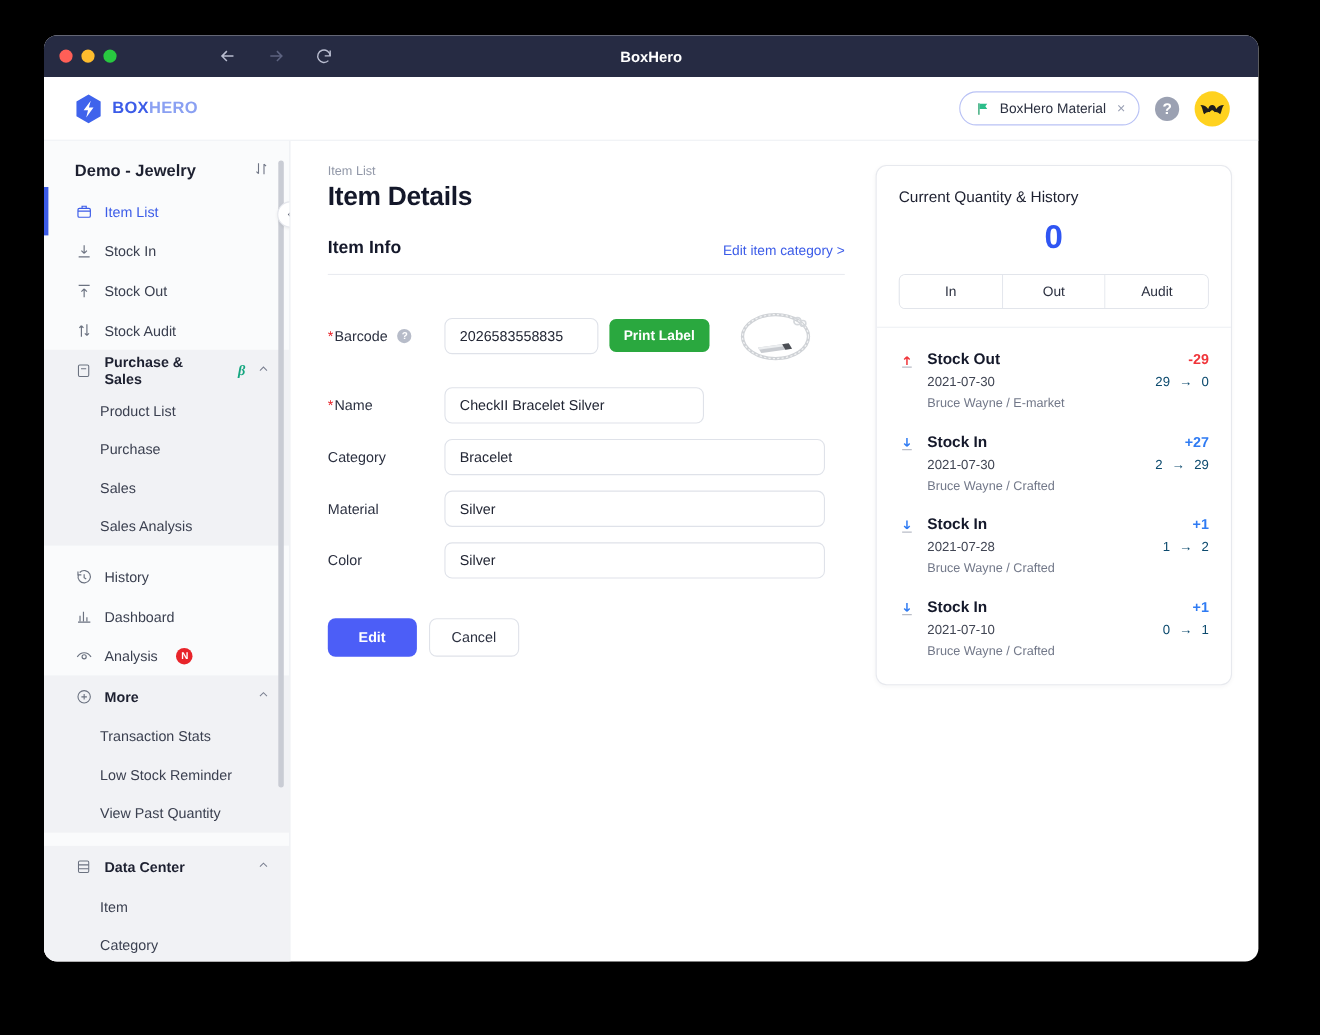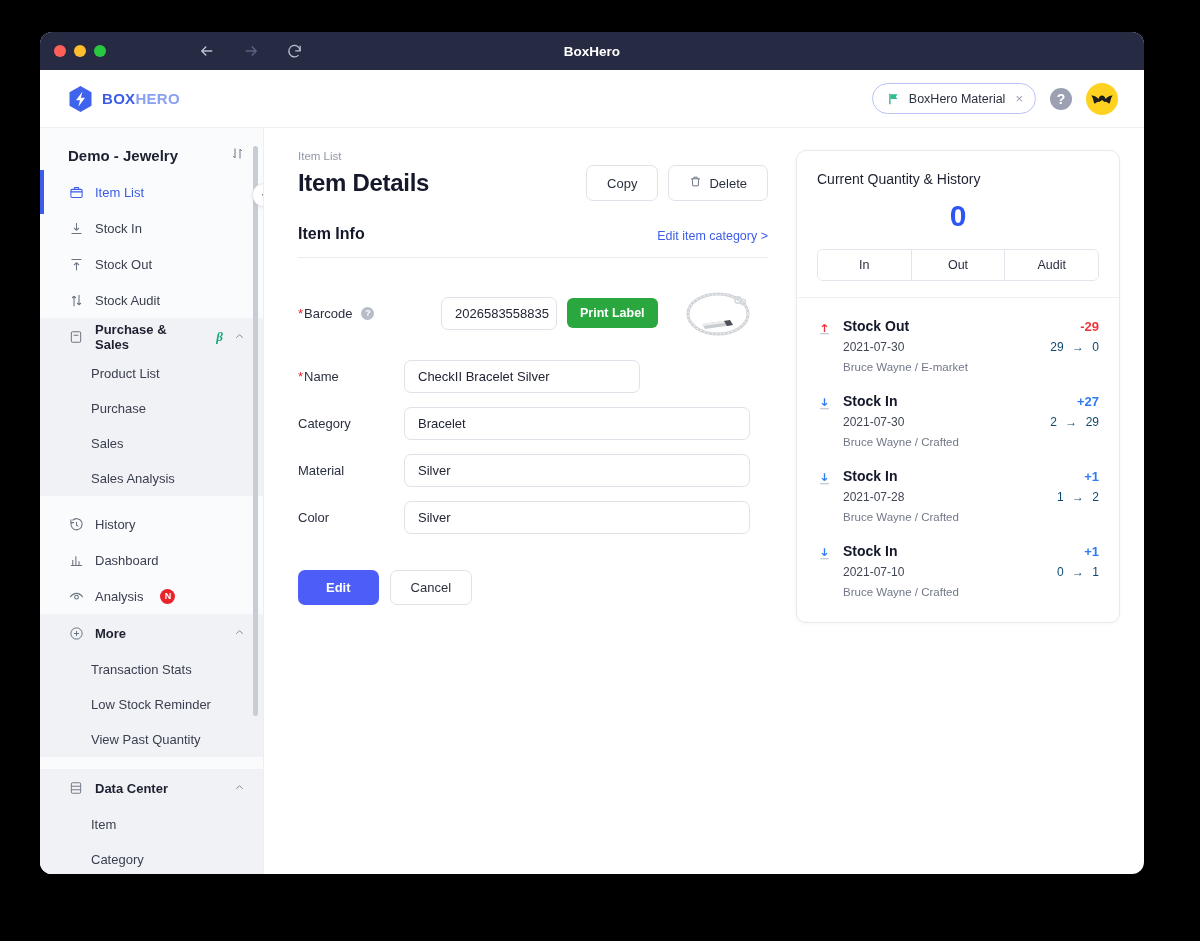--- a/index.html
+++ b/index.html
@@ -146,21 +146,21 @@
   .qmark {
     width: 13px; height: 13px; border-radius: 50%; background: #b7bcc9;
     color: #fff; font-size: 9px; font-weight: bold; margin-left: 9px;
     display: inline-flex; align-items: center; justify-content: center;
   }
   .finput {
     border: 1px solid #dfe2e9; border-radius: 7px; height: 33px;
     display: flex; align-items: center; padding: 0 13px;
     font-size: 13px; color: #222634; background: #fff;
   }
-  .w-barcode { width: 116px; margin-left: 37px; }
+  .w-barcode { width: 140px; }
   .w-name { width: 236px; }
   .w-full { width: 346px; }
   .btn-print {
     background: #2aa83f; color: #fff; border: none; border-radius: 6px;
     font-size: 12.5px; font-weight: bold; padding: 0 13px; height: 30px;
     margin-left: 10px; cursor: pointer; display: flex; align-items: center;
     font-family: "Liberation Sans", sans-serif;
   }
   .thumb {
     width: 92px; height: 66px; margin-left: 14px; position: relative;
@@ -407,33 +407,20 @@
           </svg>
       </div>
     </div>
 
     <div class="main">
 
       <div class="col-left">
         <div class="breadcrumb">Item List</div>
         <div class="title-row">
           <div class="page-title">Item Details</div>
-          <div class="title-actions">
-            <button class="btn">
-              <span>Copy</span>
-            </button>
-            <button class="btn">
-              <span>
-                <svg width="13" height="13" viewBox="0 0 24 24" fill="none" stroke="#6b7280" stroke-width="1.8">
-                    <path d="M4 7h16M9 7V4h6v3M6 7l1 13h10l1-13"></path>
-                  </svg>
-              </span>
-              <span>Delete</span>
-            </button>
-          </div>
         </div>
 
         <div class="section-row">
           <div class="section-title">Item Info</div>
           <div class="link-edit">Edit item category &gt;</div>
         </div>
         <div class="divider"></div>
 
         <div class="form">
 

